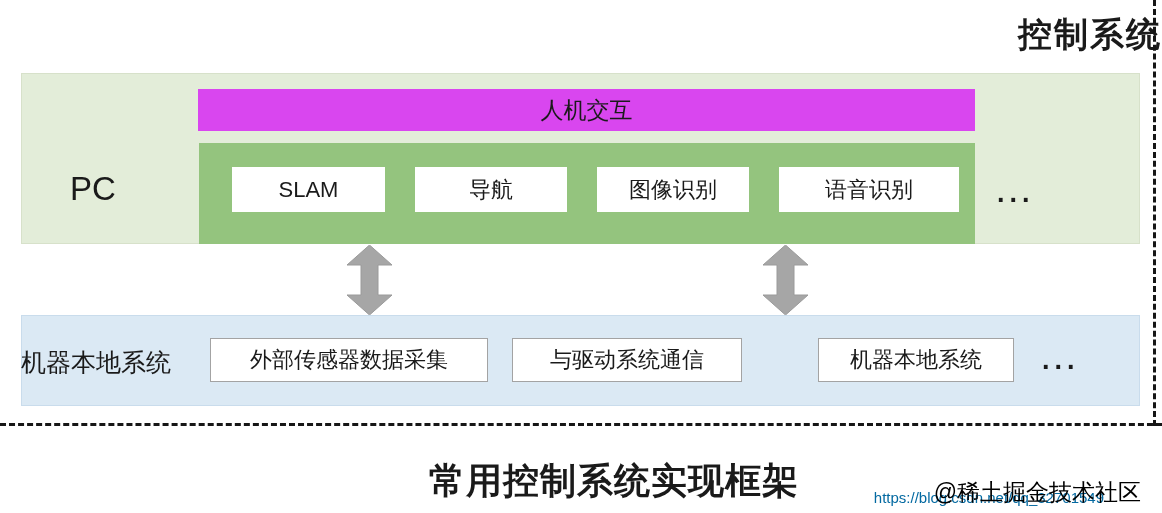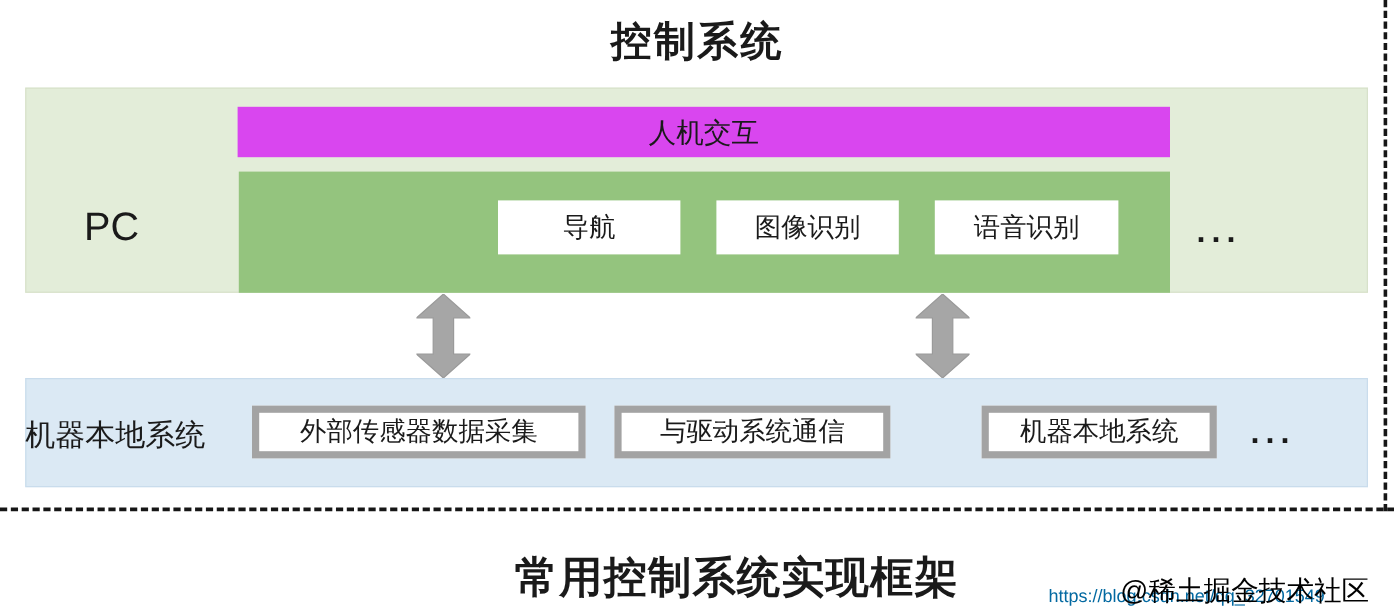--- a/index.html
+++ b/index.html
@@ -14,21 +14,21 @@
   }
   .abs { position: absolute; }
 
   
   .dash-h { left: 0; top: 423px; width: 1162px; height: 0; border-top: 3px dashed #161616; }
   .dash-v { left: 1153px; top: 0; width: 0; height: 426px; border-left: 3px dashed #161616; }
 
   
   .diagram-title {
     left: 0; top: 12px; width: 1162px;
-    text-align: center;
+    text-align: right;
     font-size: 34px; font-weight: 600; letter-spacing: 2px;
   }
 
   
   .pc-outer {
     left: 21px; top: 73px; width: 1119px; height: 171px;
     background: #e3edd9;
     border: 1px solid #d7e1ca;
   }
   .pc-label {
@@ -47,21 +47,21 @@
   }
   .module {
     top: 167px; height: 45px;
     background: #ffffff;
     display: flex; align-items: center; justify-content: center;
     font-size: 22px;
   }
   .m-slam   { left: 232px; width: 153px; }
   .m-nav    { left: 415px; width: 152px; }
   .m-img    { left: 597px; width: 152px; }
-  .m-voice  { left: 779px; width: 153px; }
+  .m-voice  { left: 779px; width: 180px; }
   .ellipsis {
     font-size: 27px; font-weight: 900; letter-spacing: 5px;
     line-height: 1;
   }
   .ellipsis-top { left: 997px; top: 180px; }
   .ellipsis-bottom { left: 1042px; top: 347px; }
 
   
   .network-row {
     left: 0; top: 264px; width: 1162px;
@@ -84,21 +84,21 @@
     background: #dbe9f4;
     border: 1px solid #c9dcec;
   }
   .local-label {
     left: 21px; top: 346px;
     font-size: 25px;
   }
   .local-module {
     top: 338px; height: 44px;
     background: #ffffff;
-    border: 6px solid #a3a3a3;
+    border: 1px solid #a3a3a3;
     display: flex; align-items: center; justify-content: center;
     font-size: 22px;
   }
   .lm-sensor { left: 210px; width: 278px; }
   .lm-drive  { left: 512px; width: 230px; }
   .lm-periph { left: 818px; width: 196px; }
 
   
   .caption {
     left: 0; top: 457px; width: 1162px;
@@ -121,20 +121,21 @@
 <body>
 
 <div id="canvas">
 
   <div class="abs diagram-title">控制系统</div>
 
   <div class="abs pc-outer"></div>
   <div class="abs pc-label">PC</div>
   <div class="abs hmi-bar">人机交互</div>
   <div class="abs pc-inner"></div>
+  <div class="abs module m-slam">SLAM</div>
   <div class="abs module m-nav">导航</div>
   <div class="abs module m-img">图像识别</div>
   <div class="abs module m-voice">语音识别</div>
   <div class="abs ellipsis ellipsis-top">...</div>
 
 
   <svg class="abs arrow arrow-left" viewBox="0 0 45 70" xmlns="http://www.w3.org/2000/svg">
     <polygon points="22.5,0 45,20 31,20 31,50 45,50 22.5,70 0,50 14,50 14,20 0,20" fill="#a6a6a6" stroke="#9a9a9a" stroke-width="1"></polygon>
   </svg>
   <svg class="abs arrow arrow-right" viewBox="0 0 45 70" xmlns="http://www.w3.org/2000/svg">

